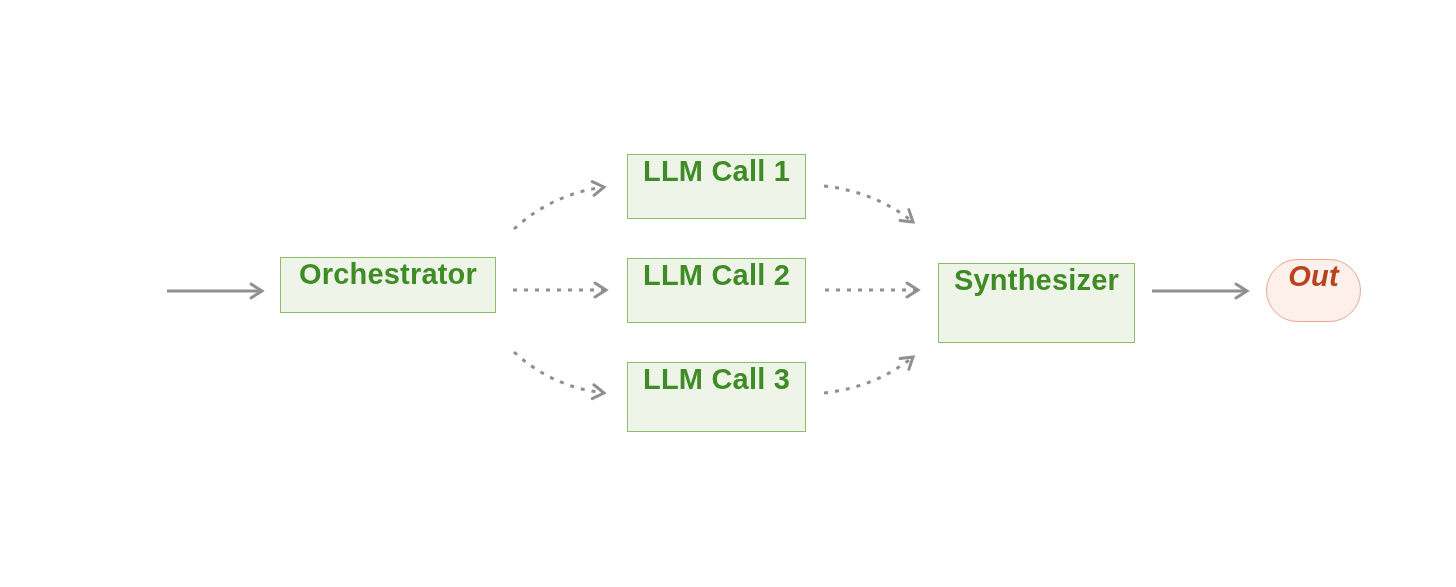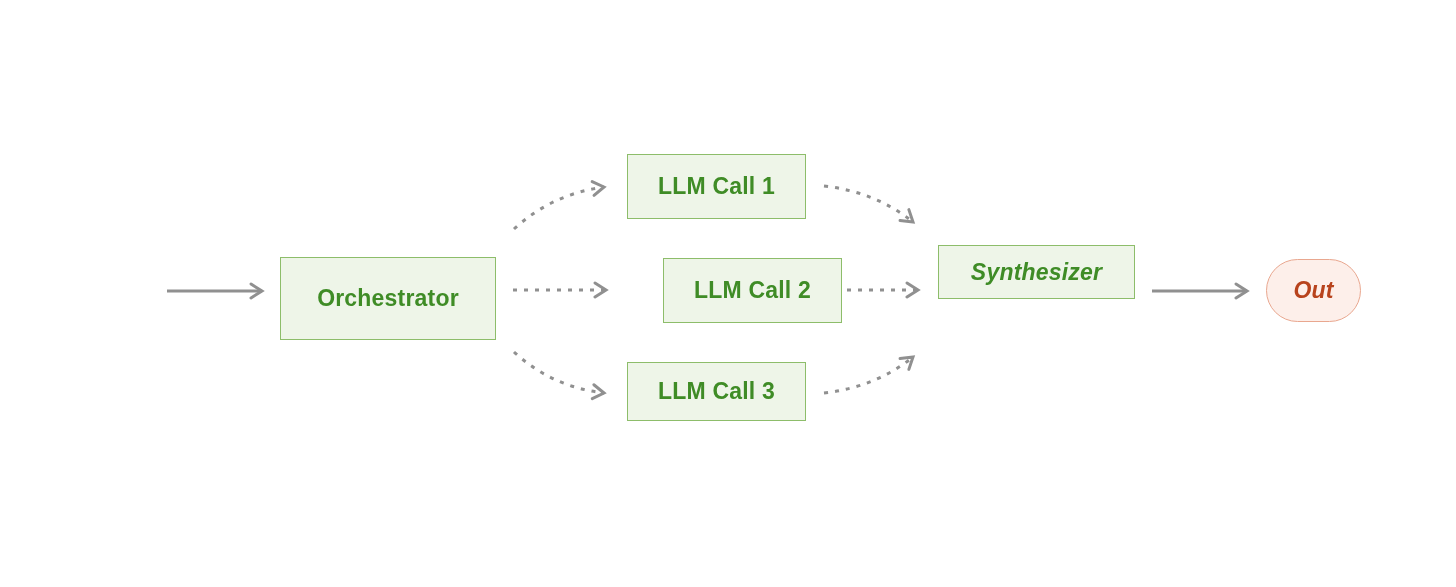--- a/index.html
+++ b/index.html
@@ -33,44 +33,43 @@
   #chev path {
     fill: none;
     stroke: var(--arrow);
     stroke-width: 3;
     stroke-linecap: round;
     stroke-linejoin: miter;
   }
   .node {
     position: absolute;
     display: flex;
-    align-items: center;
     justify-content: center;
     box-sizing: border-box;
     font-weight: 700;
-    font-size: 23px;
+    font-size: 29px;
     letter-spacing: 0.2px;
     white-space: nowrap;
   }
   .node.green {
     background: var(--green-fill);
     border: 1.5px solid var(--green-border);
     color: var(--green-text);
   }
   .node.red {
     background: var(--red-fill);
     border: 1.5px solid var(--red-border);
     color: var(--red-text);
   }
   .node-in           { left: 75px;   top: 255px; width: 74px;  height: 72px; border-radius: 37px; }
-  .node-orchestrator { left: 280px;  top: 257px; width: 216px; height: 83px; }
+  .node-orchestrator { left: 280px;  top: 257px; width: 216px; height: 56px; }
   .node-llm-call-1   { left: 627px;  top: 154px; width: 179px; height: 65px; }
-  .node-llm-call-2   { left: 627px;  top: 258px; width: 179px; height: 65px; margin-left: 36px; }
-  .node-llm-call-3   { left: 627px;  top: 362px; width: 179px; height: 59px; }
-  .node-synthesizer  { left: 938px;  top: 245px; width: 197px; height: 54px; font-style: italic; }
+  .node-llm-call-2   { left: 627px;  top: 258px; width: 179px; height: 65px; }
+  .node-llm-call-3   { left: 627px;  top: 362px; width: 179px; height: 70px; }
+  .node-synthesizer  { left: 938px;  top: 263px; width: 197px; height: 80px; }
   .node-out          { left: 1266px; top: 259px; width: 95px;  height: 63px; border-radius: 32px; font-style: italic; }
 </style>
 </head>
 <body>
 
 <div class="canvas">
 
   <svg class="edges-layer" viewBox="0 0 1456 587" xmlns="http://www.w3.org/2000/svg" aria-hidden="true">
     <defs>
       <marker id="chev" viewBox="0 0 18 18" markerWidth="18" markerHeight="18" refX="14" refY="9" orient="auto" markerUnits="userSpaceOnUse">

